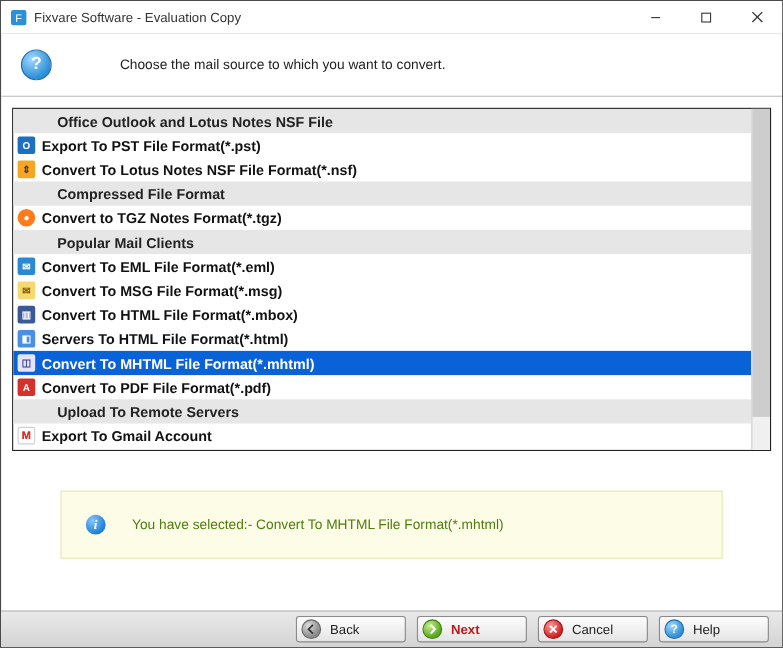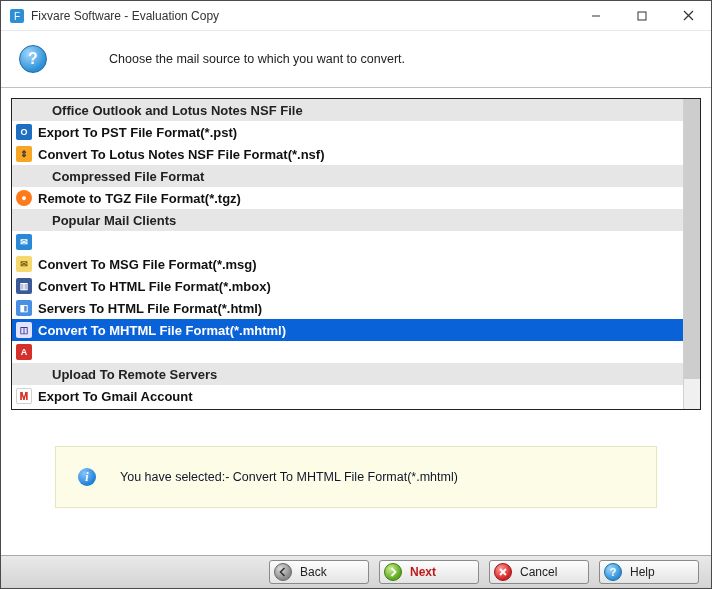--- a/index.html
+++ b/index.html
@@ -21,21 +21,21 @@
   .row { height: 22px; display: flex; align-items: center; padding: 0 4px 0 4px; font-size: 13px; }
   .row.header { background: #e6e6e6; font-weight: bold; color: #222; text-align: center; }
   .row.header .row-icon { visibility: hidden; }
   .row.item { color: #111; }
   .row.item.selected { background: #0a62d9; color: #fff; }
   .row-icon { width: 16px; height: 16px; margin: 0 6px 0 0; display: flex; align-items: center; justify-content: center; font-size: 12px; }
   .row-label { font-weight: bold; line-height: 1; }
   .row.header .row-label { padding-left: 14px; }
   .status-box { margin: 36px 44px 0 44px; height: 62px; background: #fdfde7; border: 1px solid #e6e6b8; display: flex; align-items: center; padding: 0 22px; }
   .info-icon { width: 18px; height: 18px; border-radius: 50%; background: radial-gradient(circle at 35% 30%, #87c6ff, #1c7fd6 70%); color: #fff; font-weight: bold; font-style: italic; font-family: Georgia, serif; font-size: 12px; display: flex; align-items: center; justify-content: center; margin-right: 24px; }
-  .status-text { font-size: 12.5px; color: #0f172a; }
+  .status-text { font-size: 12.5px; color: #4d7c0f; }
   .button-strip { height: 33px; background: linear-gradient(#e9e9e9, #d4d4d4); border-top: 1px solid #aaa; display: flex; align-items: center; justify-content: flex-end; padding-right: 12px; gap: 10px; padding-left: 48px; }
   .btn { height: 24px; min-width: 100px; border: 1px solid #8a8a8a; border-radius: 3px; background: linear-gradient(#fdfdfd, #e4e4e4); display: flex; align-items: center; padding: 0 10px 0 4px; font-size: 12px; color: #222; }
   .btn-icon { width: 18px; height: 18px; border-radius: 50%; margin-right: 8px; display: flex; align-items: center; justify-content: center; font-size: 11px; color: #fff; }
   .btn-icon.back { background: radial-gradient(circle at 35% 30%, #ddd, #888 70%); border: 1px solid #666; }
   .btn-icon.next { background: radial-gradient(circle at 35% 30%, #c6f08c, #5aa61c 70%); border: 1px solid #3d7d10; }
   .btn-icon.cancel { background: radial-gradient(circle at 35% 30%, #ff9b9b, #d32020 70%); border: 1px solid #9a1313; }
   .btn-icon.help { background: radial-gradient(circle at 35% 30%, #9fd8ff, #2d8fd6 70%); border: 1px solid #1d6aa8; font-weight: bold; }
   .btn-label.red { color: #c01818; font-weight: bold; }
   
   .fi { width: 16px; height: 16px; display: flex; align-items: center; justify-content: center; border-radius: 2px; font-size: 9px; font-weight: bold; color: #fff; }
@@ -109,30 +109,31 @@
             <div class="row-label">Convert To Lotus Notes NSF File Format(*.nsf)</div>
           </div>
           <div class="row header">
             <div class="row-icon"></div>
             <div class="row-label">Compressed File Format</div>
           </div>
           <div class="row item">
             <div class="row-icon">
               <div class="fi fi-tgz">●</div>
             </div>
-            <div class="row-label">Remote to TGZ File Format(*.tgz)</div>
+            <div class="row-label">Convert to TGZ Notes Format(*.tgz)</div>
           </div>
           <div class="row header">
             <div class="row-icon"></div>
             <div class="row-label">Popular Mail Clients</div>
           </div>
           <div class="row item">
             <div class="row-icon">
               <div class="fi fi-eml">✉</div>
             </div>
+            <div class="row-label">Convert To EML File Format(*.eml)</div>
           </div>
           <div class="row item">
             <div class="row-icon">
               <div class="fi fi-msg">✉</div>
             </div>
             <div class="row-label">Convert To MSG File Format(*.msg)</div>
           </div>
           <div class="row item">
             <div class="row-icon">
               <div class="fi fi-mbox">▥</div>
@@ -148,20 +149,21 @@
           <div class="row item selected">
             <div class="row-icon">
               <div class="fi fi-mhtml">◫</div>
             </div>
             <div class="row-label">Convert To MHTML File Format(*.mhtml)</div>
           </div>
           <div class="row item">
             <div class="row-icon">
               <div class="fi fi-pdf">A</div>
             </div>
+            <div class="row-label">Convert To PDF File Format(*.pdf)</div>
           </div>
           <div class="row header">
             <div class="row-icon"></div>
             <div class="row-label">Upload To Remote Servers</div>
           </div>
           <div class="row item">
             <div class="row-icon">
               <div class="fi fi-gmail">
                 <span class="gmail-m">M</span>
               </div>

